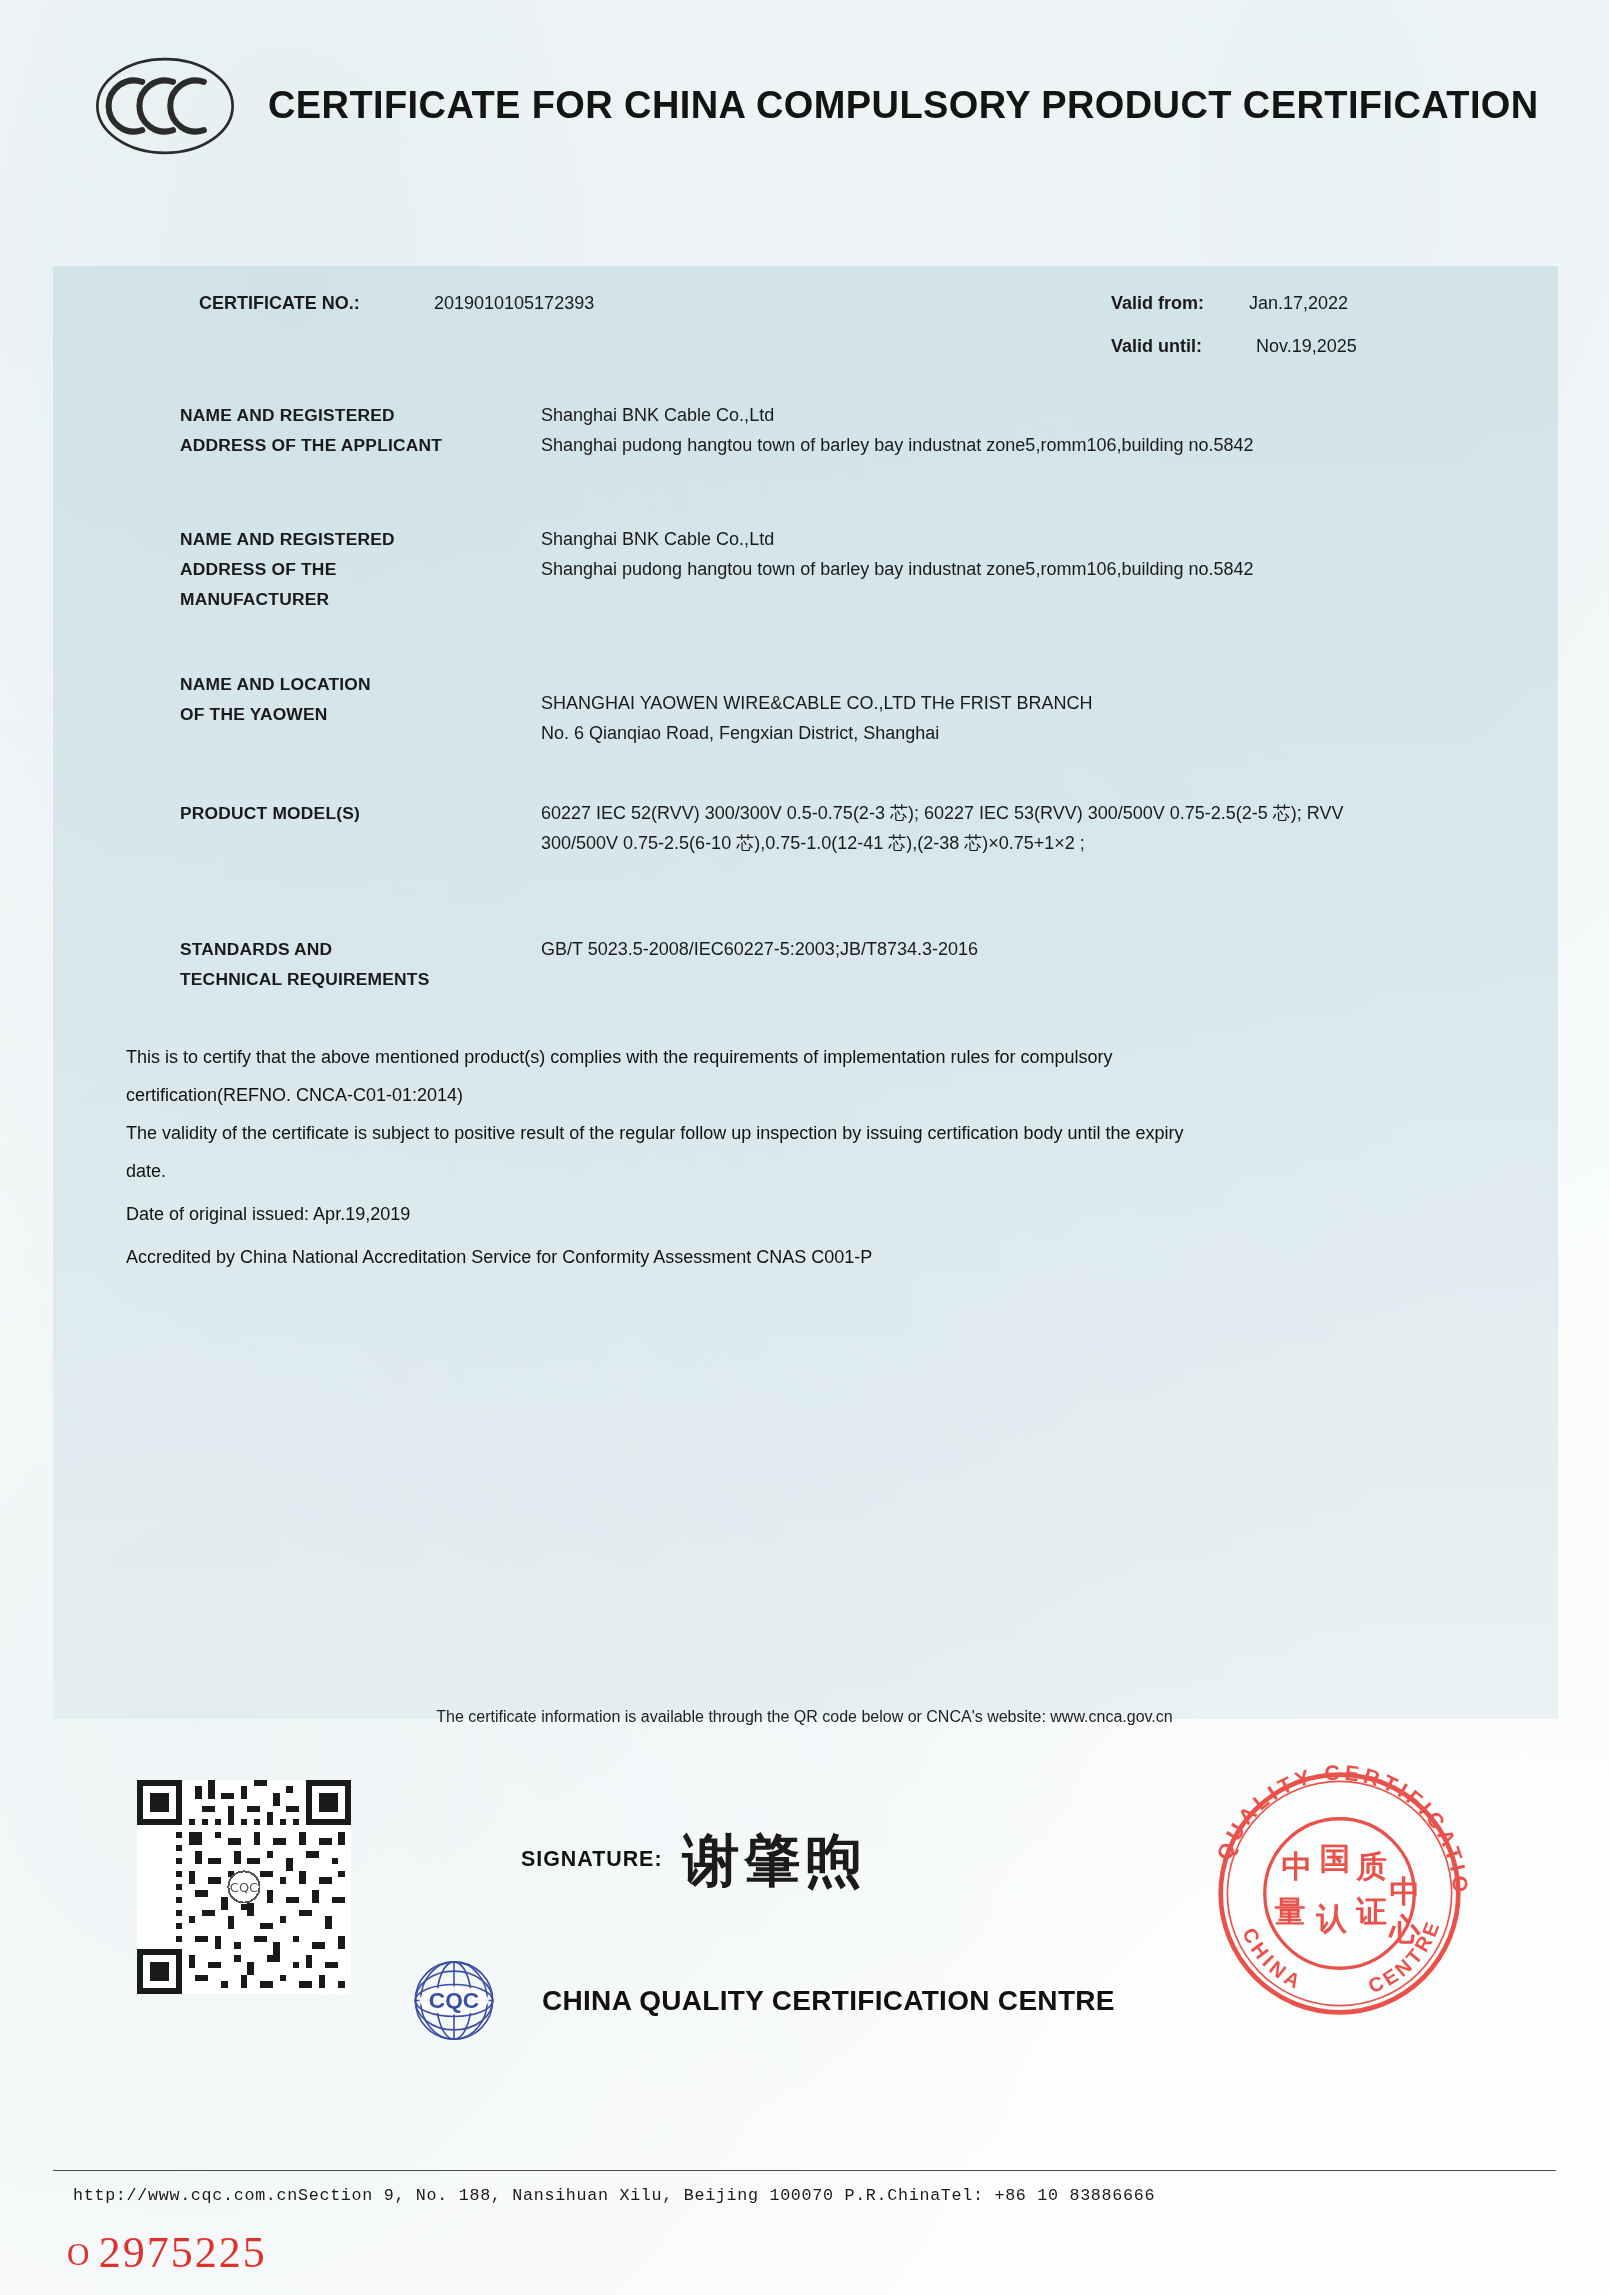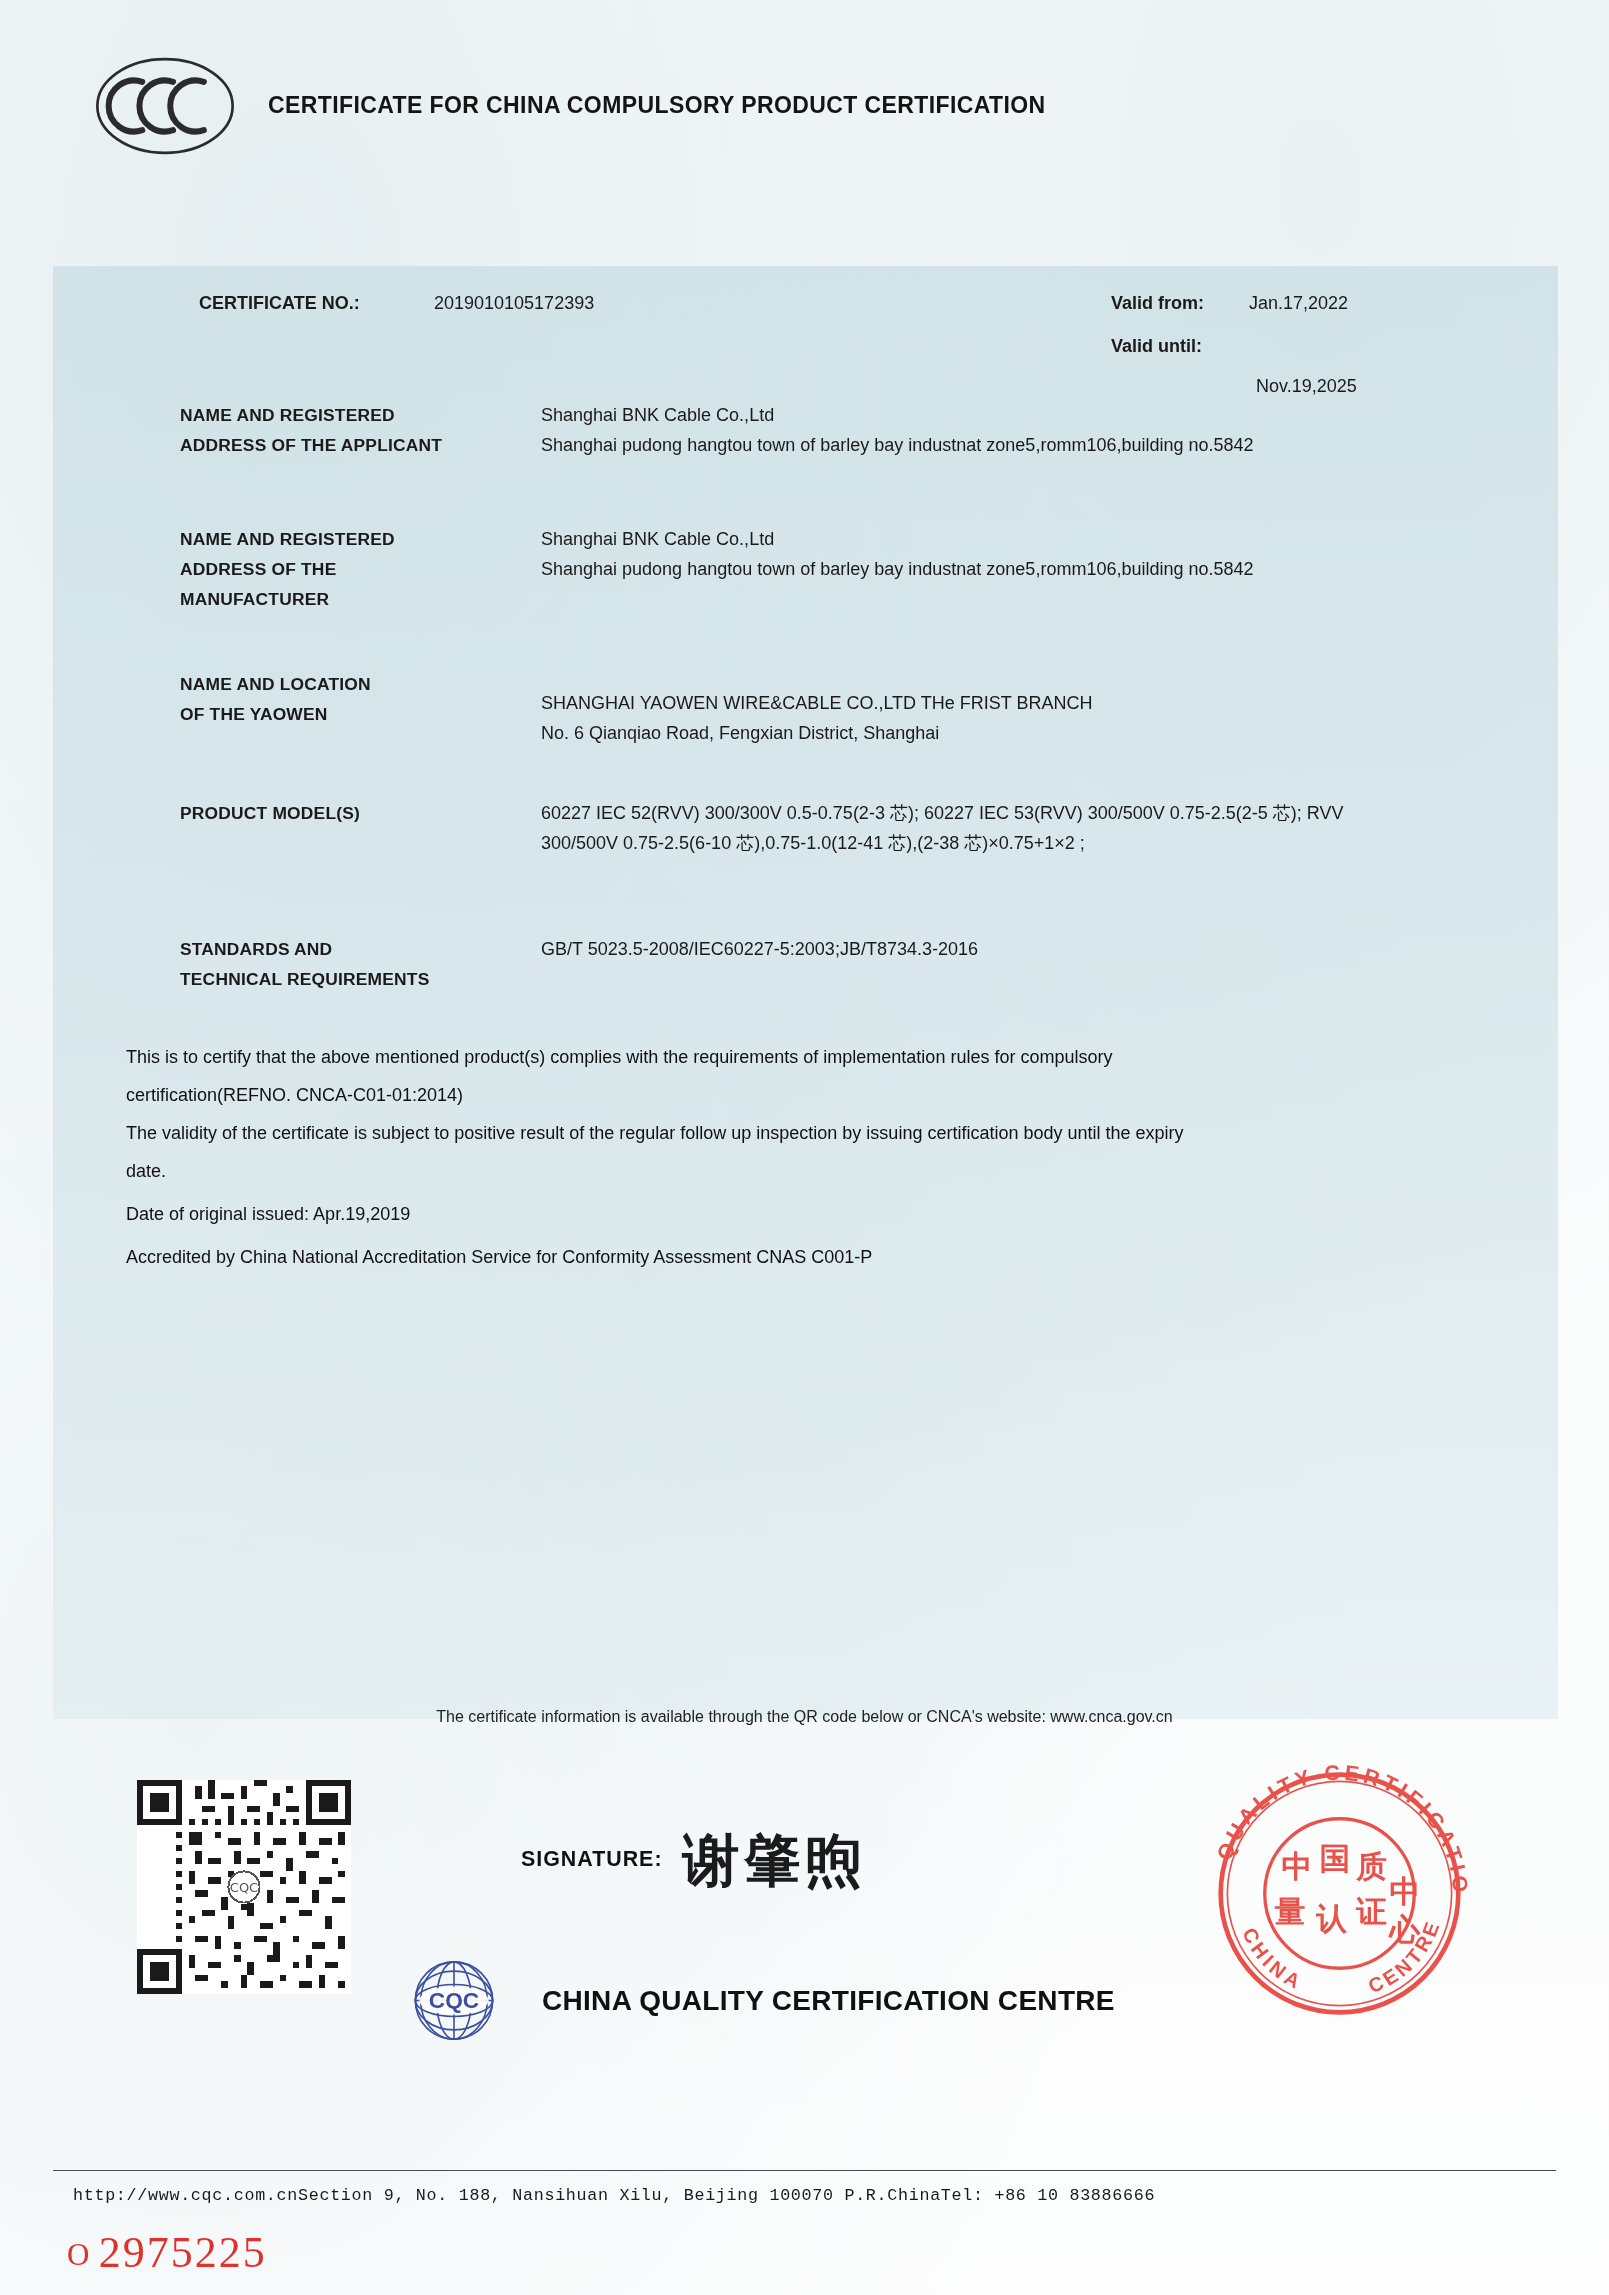--- a/index.html
+++ b/index.html
@@ -42,21 +42,21 @@
     padding-left: 94px;
   }
   .ccc-logo {
     width: 142px;
     height: 102px;
     position: relative;
     flex: 0 0 auto;
   }
   .ccc-logo svg { display: block; }
   .header-title {
-    font-size: 23px;
+    font-size: 38px;
     font-weight: bold;
     letter-spacing: 0.4px;
     color: #141414;
     margin-left: 32px;
     white-space: nowrap;
   }
 
   
   .body-panel {
     position: absolute;
@@ -73,21 +73,21 @@
     width: 1426px;
     height: 1453px;
   }
 
   
   .cert-no-label { position: absolute; left: 146px; top: 27px; font-weight: bold; font-size: 18px; }
   .cert-no-value { position: absolute; left: 381px; top: 27px; font-size: 18px; }
   .valid-from-label { position: absolute; left: 1058px; top: 27px; font-weight: bold; font-size: 18px; }
   .valid-from-value { position: absolute; left: 1196px; top: 27px; font-size: 18px; }
   .valid-until-label { position: absolute; left: 1058px; top: 70px; font-weight: bold; font-size: 18px; }
-  .valid-until-value { position: absolute; left: 1203px; top: 70px; font-size: 18px; margin-top: 40px; }
+  .valid-until-value { position: absolute; left: 1203px; top: 70px; font-size: 18px; }
 
   .blk-label { position: absolute; width: 321px; }
   .blk-value { position: absolute; width: 1049px; }
   .blk-label div { font-weight: bold; font-size: 17.4px; line-height: 30px; letter-spacing: 0.2px; }
   .blk-value div { font-size: 18px; line-height: 30px; }
 
   .para {
     position: absolute;
     left: 73px;
     width: 1350px;

